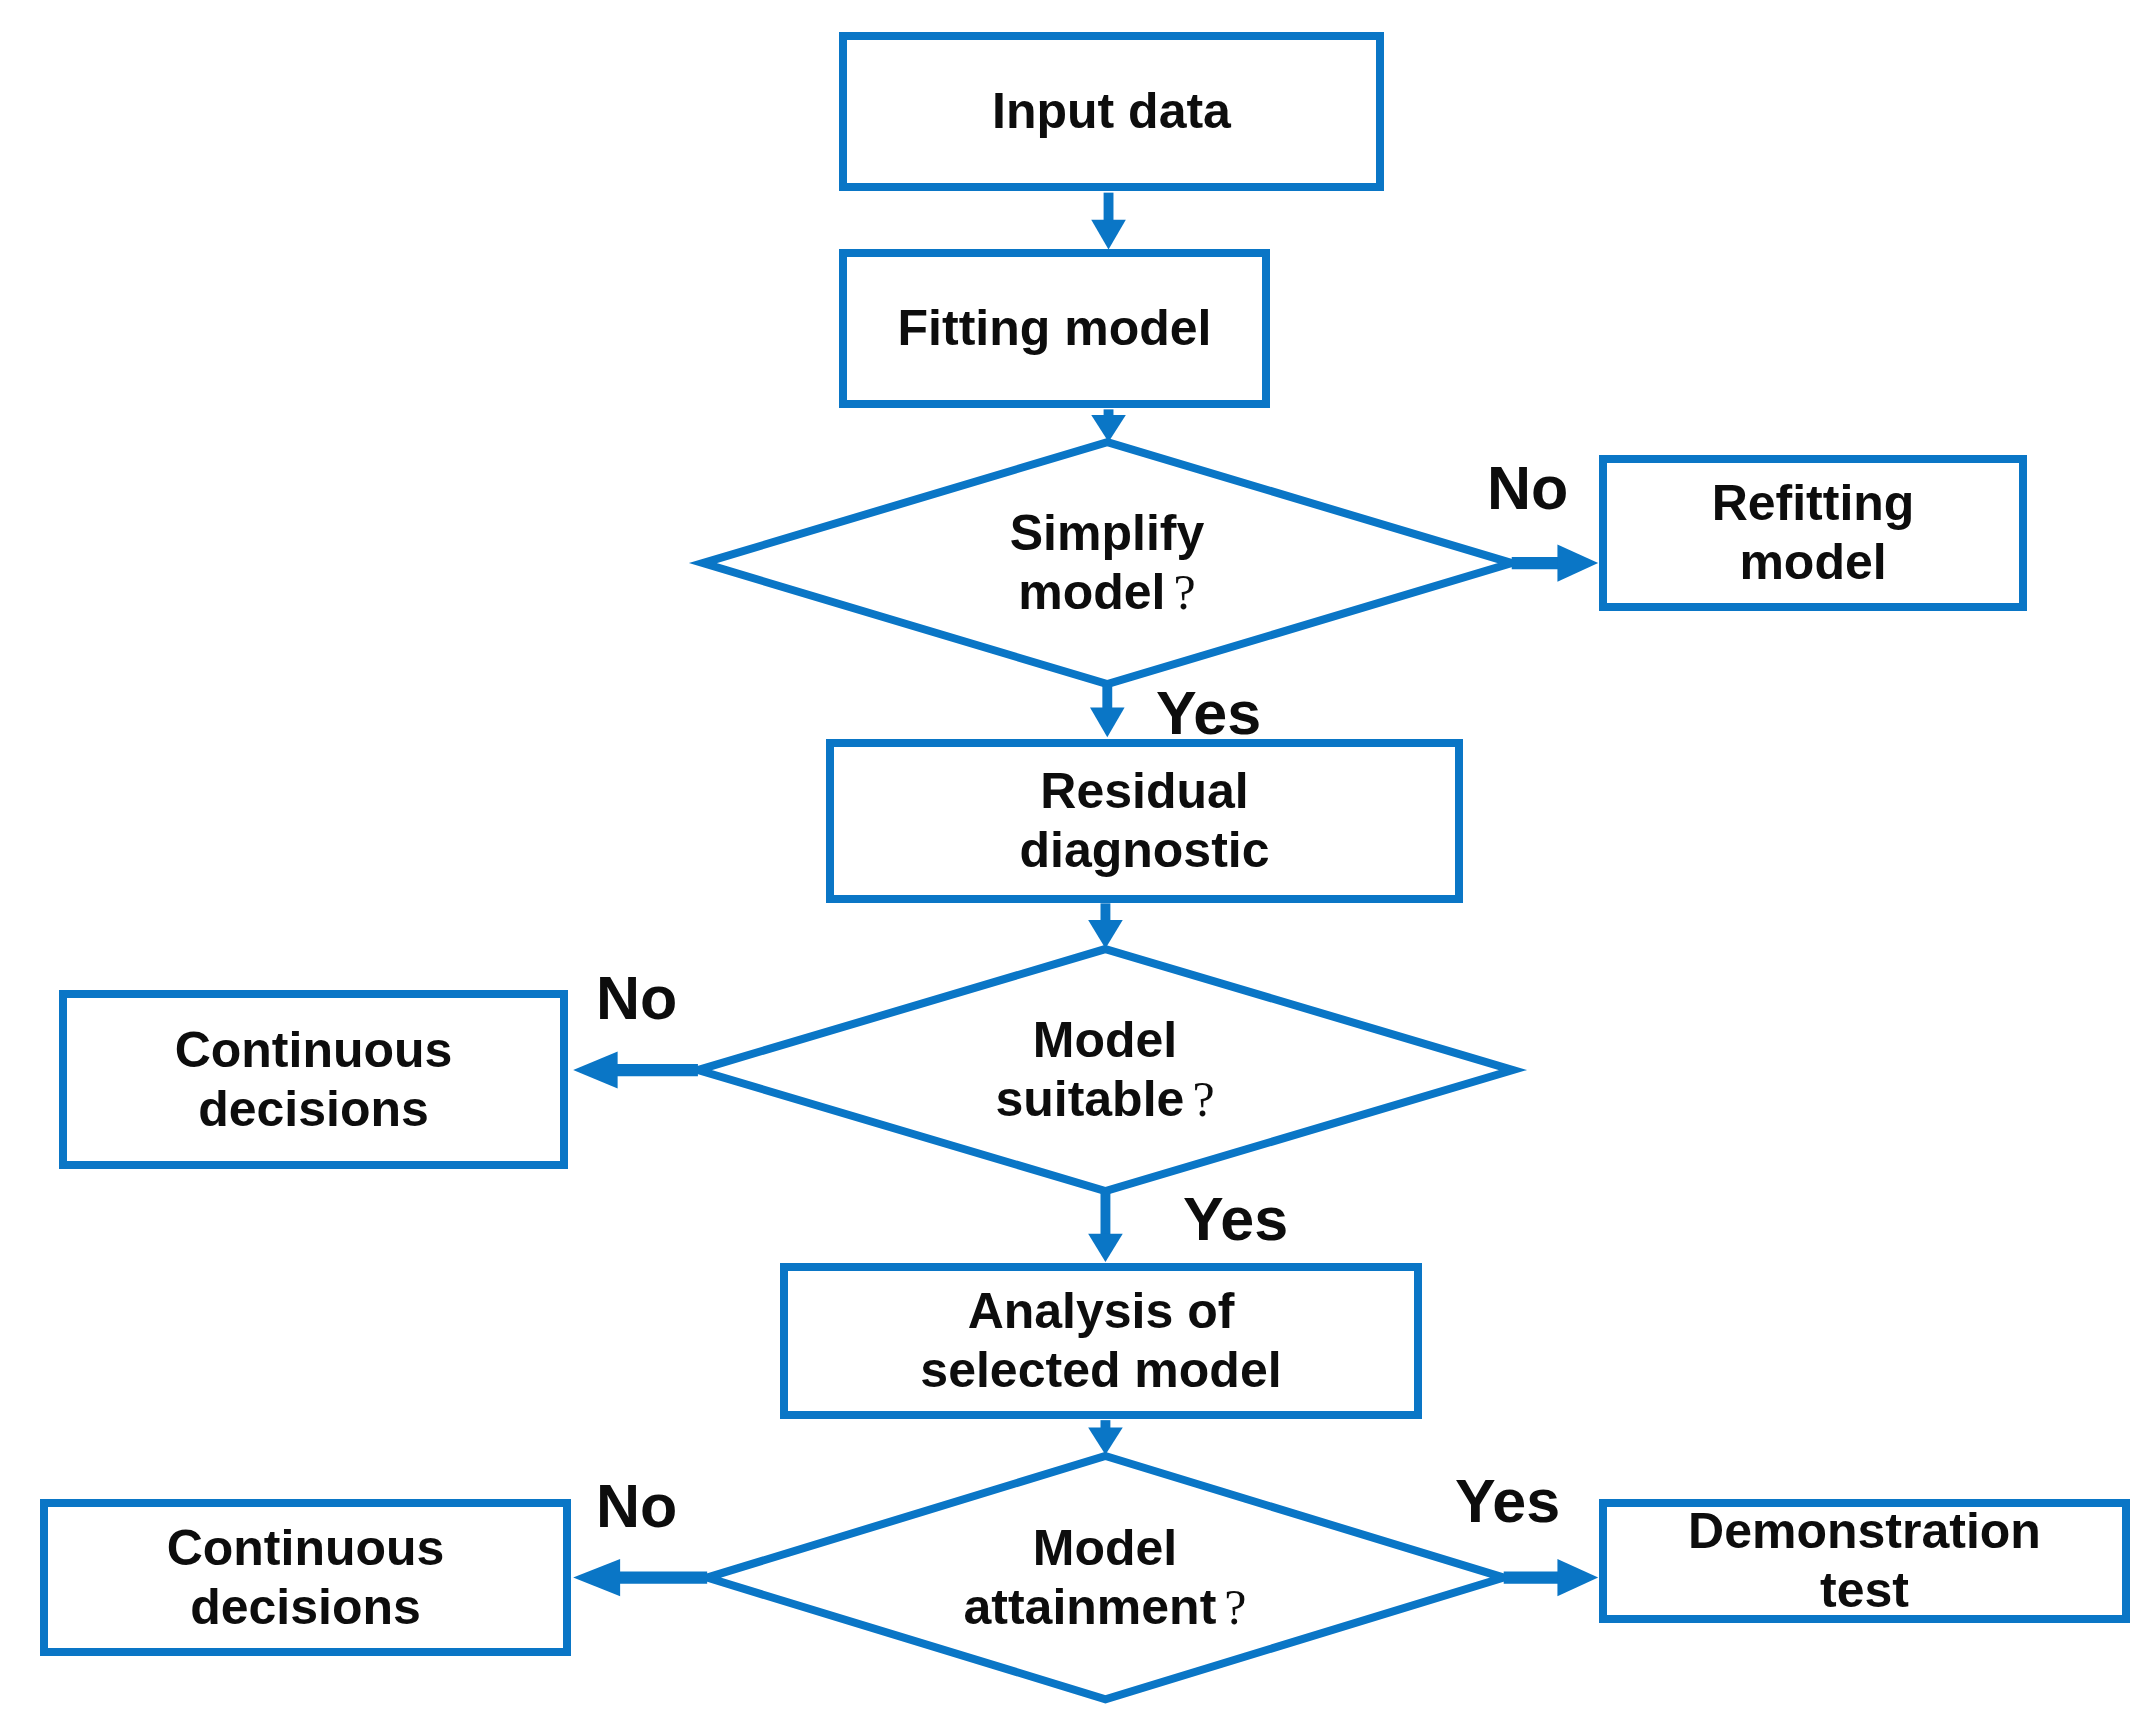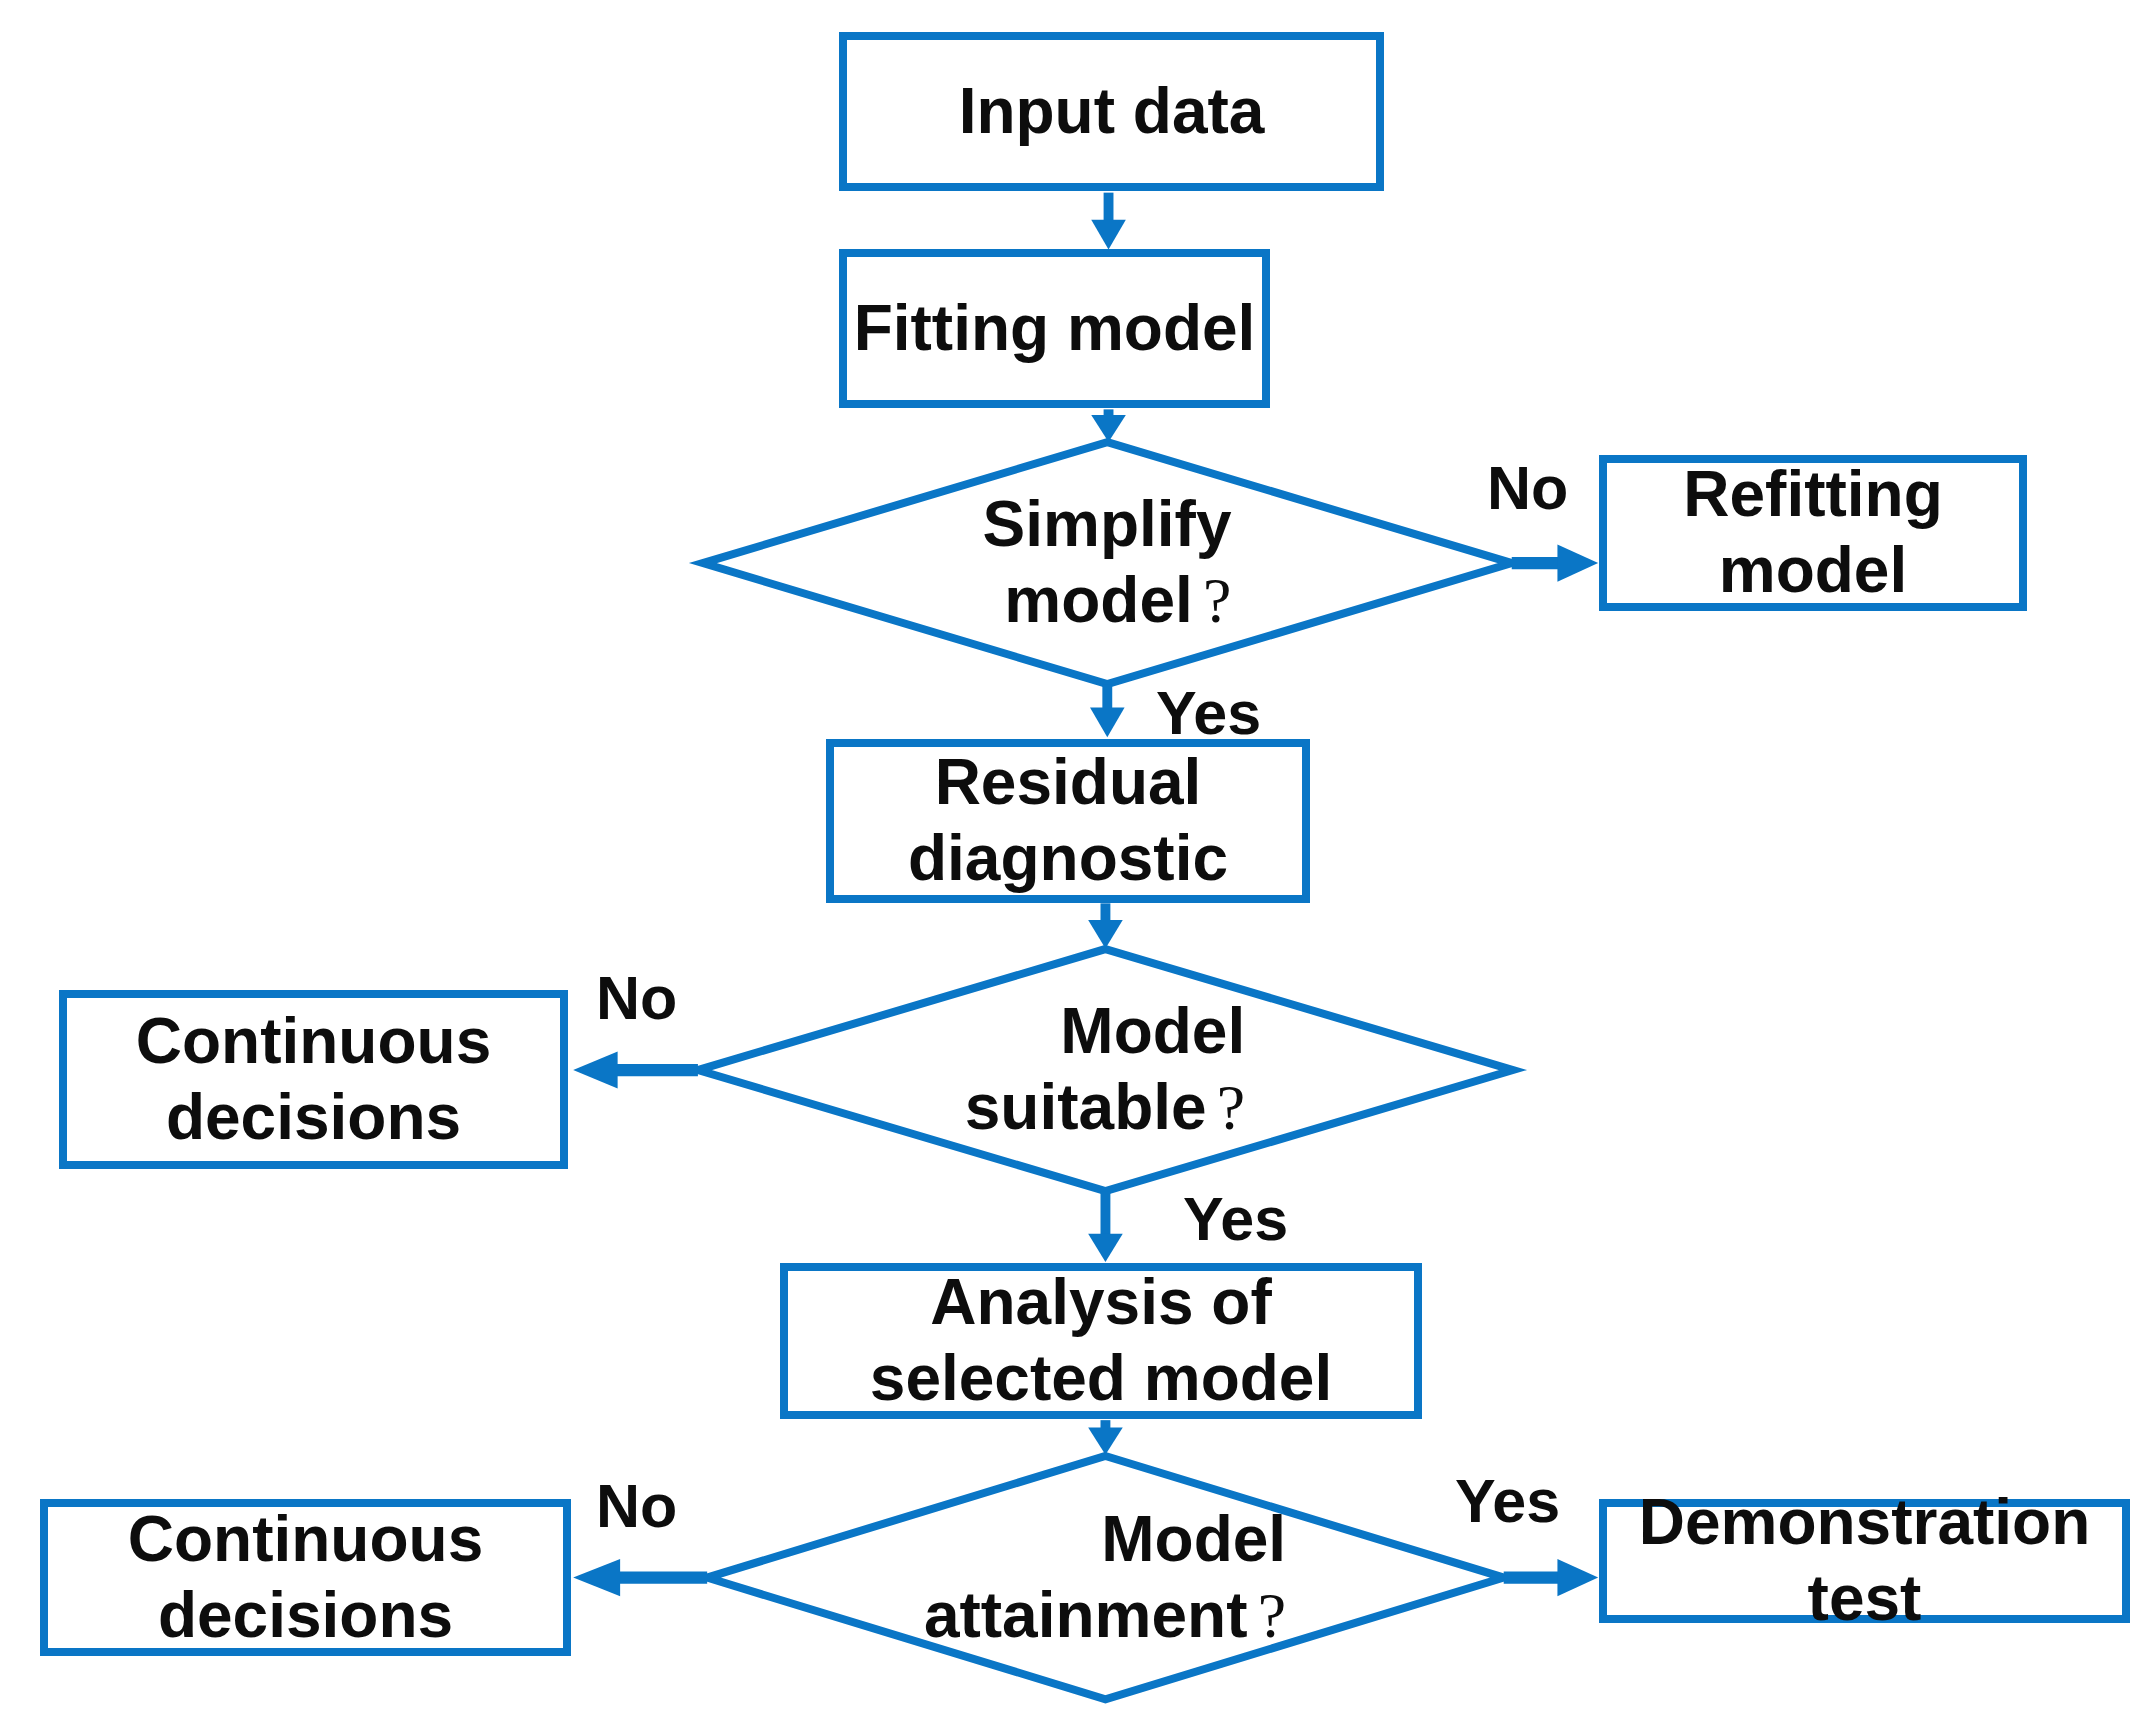--- a/index.html
+++ b/index.html
@@ -17,22 +17,22 @@
   .shaft-v{stroke:var(--accent,#0a76c6);stroke-width:16;}
   .shaft-h{stroke:var(--accent,#0a76c6);stroke-width:20;}
   .head{fill:var(--accent,#0a76c6);stroke:none;}
   .node{
     position:absolute;box-sizing:border-box;background:#ffffff;
     border:8px solid var(--accent,#0a76c6);
     display:flex;flex-direction:column;align-items:center;justify-content:center;
     text-align:center;
   }
   .ln{
-    font-size:64px;line-height:1.18;font-weight:700;
-    color:var(--ink,#0d0d0d);white-space:nowrap;text-align:right;
+    font-size:50px;line-height:1.18;font-weight:700;
+    color:var(--ink,#0d0d0d);white-space:nowrap;
   }
   .dlabel{
     position:absolute;transform:translate(-50%,-50%);
     text-align:center;z-index:3;
   }
   .elabel{
     position:absolute;font-size:61px;font-weight:700;line-height:1;
     color:var(--ink,#0d0d0d);white-space:nowrap;z-index:3;
   }
   .qmark{
@@ -89,21 +89,21 @@
 
   <div class="node" style="left:839px;top:249px;width:431px;height:159px">
     <div class="ln">Fitting model</div>
   </div>
 
   <div class="node" style="left:1599px;top:455px;width:428px;height:156px">
     <div class="ln">Refitting</div>
     <div class="ln">model</div>
   </div>
 
-  <div class="node" style="left:826px;top:739px;width:484px;height:164px">
+  <div class="node" style="left:826px;top:739px;width:637px;height:164px">
     <div class="ln">Residual</div>
     <div class="ln">diagnostic</div>
   </div>
 
   <div class="node" style="left:59px;top:990px;width:509px;height:179px">
     <div class="ln">Continuous</div>
     <div class="ln">decisions</div>
   </div>
 
   <div class="node" style="left:780px;top:1263px;width:642px;height:156px">

